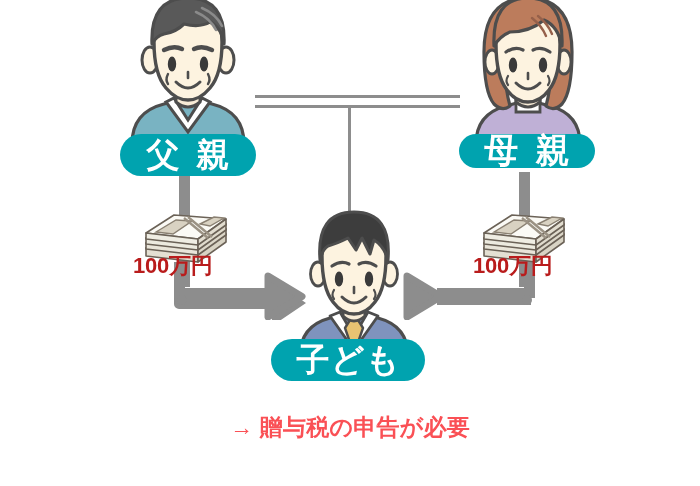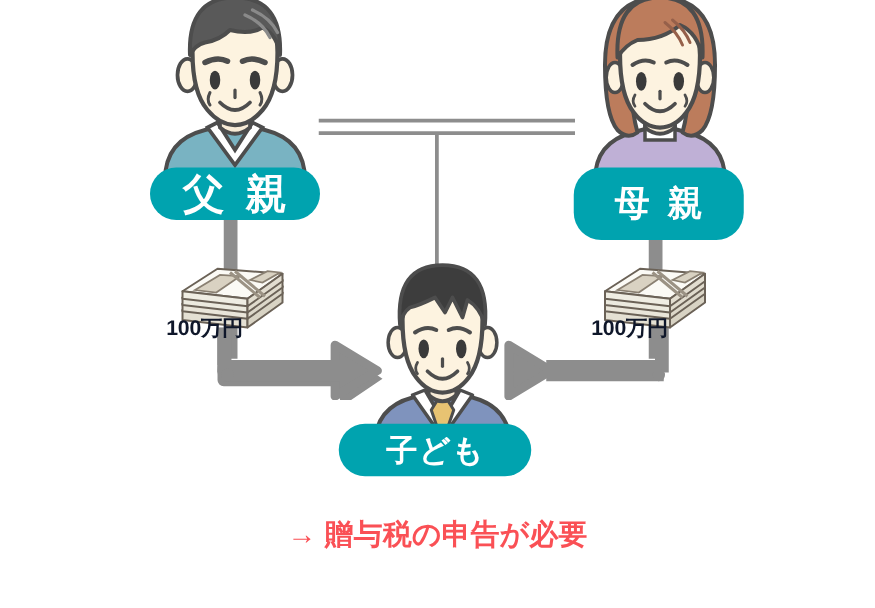--- a/index.html
+++ b/index.html
@@ -34,22 +34,22 @@
   .person{position:absolute;z-index:4;}
 
   
   .arrow-wrap{position:absolute;z-index:3;}
 
   
   .money{position:absolute;z-index:5;}
   .money-label{
     position:absolute;
     font-weight:bold;
-    color:#0f172a;
-    font-size:17px;
+    color:#b91c1c;
+    font-size:22px;
     letter-spacing:-.01em;
     white-space:nowrap;
     z-index:7;
   }
 
   
   .caption{
     position:absolute;
     left:0;right:0;
     text-align:center;
@@ -257,20 +257,20 @@
       </g>
     </svg>
   </div>
 
   <div class="money-label" style="left:133px;top:251px;">100万円</div>
 
   <div class="money-label" style="left:473px;top:251px;">100万円</div>
 
   <div class="badge" style="left: 120px; top: 134px; width: 136px; height: 42px; font-size: 33px; --teal: #00a3af;">父 親</div>
 
-  <div class="badge" style="left: 459px; top: 134px; width: 136px; height: 58px; font-size: 28px; --teal: #00a3af;">母 親</div>
-
-  <div class="badge" style="left: 271px; top: 339px; width: 154px; height: 42px; font-size: 25px; letter-spacing: 0.04em; text-indent: 0.04em; --teal: #00a3af;">子ども</div>
+  <div class="badge" style="left: 459px; top: 134px; width: 136px; height: 34px; font-size: 34px; --teal: #00a3af;">母 親</div>
+
+  <div class="badge" style="left: 271px; top: 339px; width: 154px; height: 42px; font-size: 33px; letter-spacing: 0.04em; text-indent: 0.04em; --teal: #00a3af;">子ども</div>
 
 
   <div class="caption caption-sub" style="color: rgb(250, 80, 85);">→ 贈与税の申告が必要</div>
 
 </div>
 
 </body></html>

